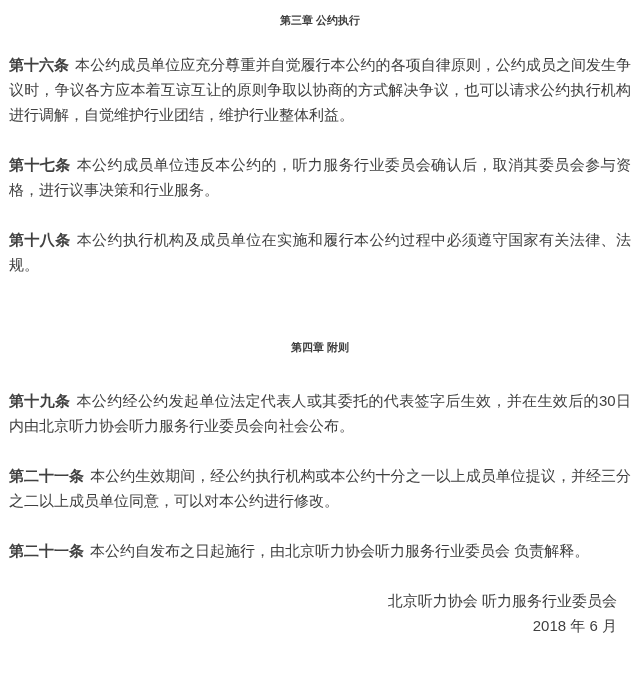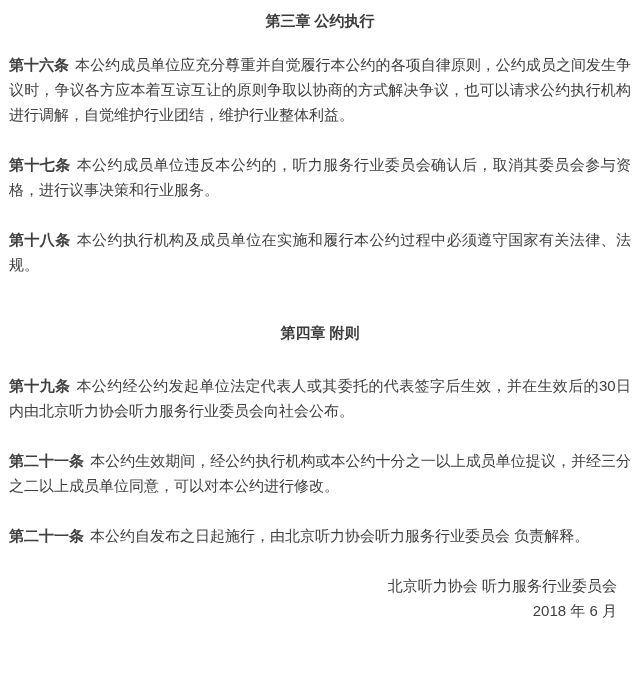--- a/index.html
+++ b/index.html
@@ -19,28 +19,28 @@
     padding: 8px 9px 0 9px;
     font-family: "Liberation Sans", "DejaVu Sans", sans-serif;
     font-size: 15px;
     line-height: 25px;
     color: #404040;
     text-align: justify;
     text-justify: inter-ideograph;
   }
   .chapter-heading {
     margin: 0 0 19px 0;
-    font-size: 15px;
+    font-size: 11px;
     line-height: 25px;
     font-weight: bold;
     text-align: center;
     color: #3d3d3d;
   }
   .chapter-heading.second {
-    margin-top: 43px;
+    margin-top: 58px;
     margin-bottom: 28px;
   }
   .article {
     margin: 0 0 25px 0;
   }
   .article .label {
     font-weight: bold;
     margin-right: 6px;
   }
   .signature {

